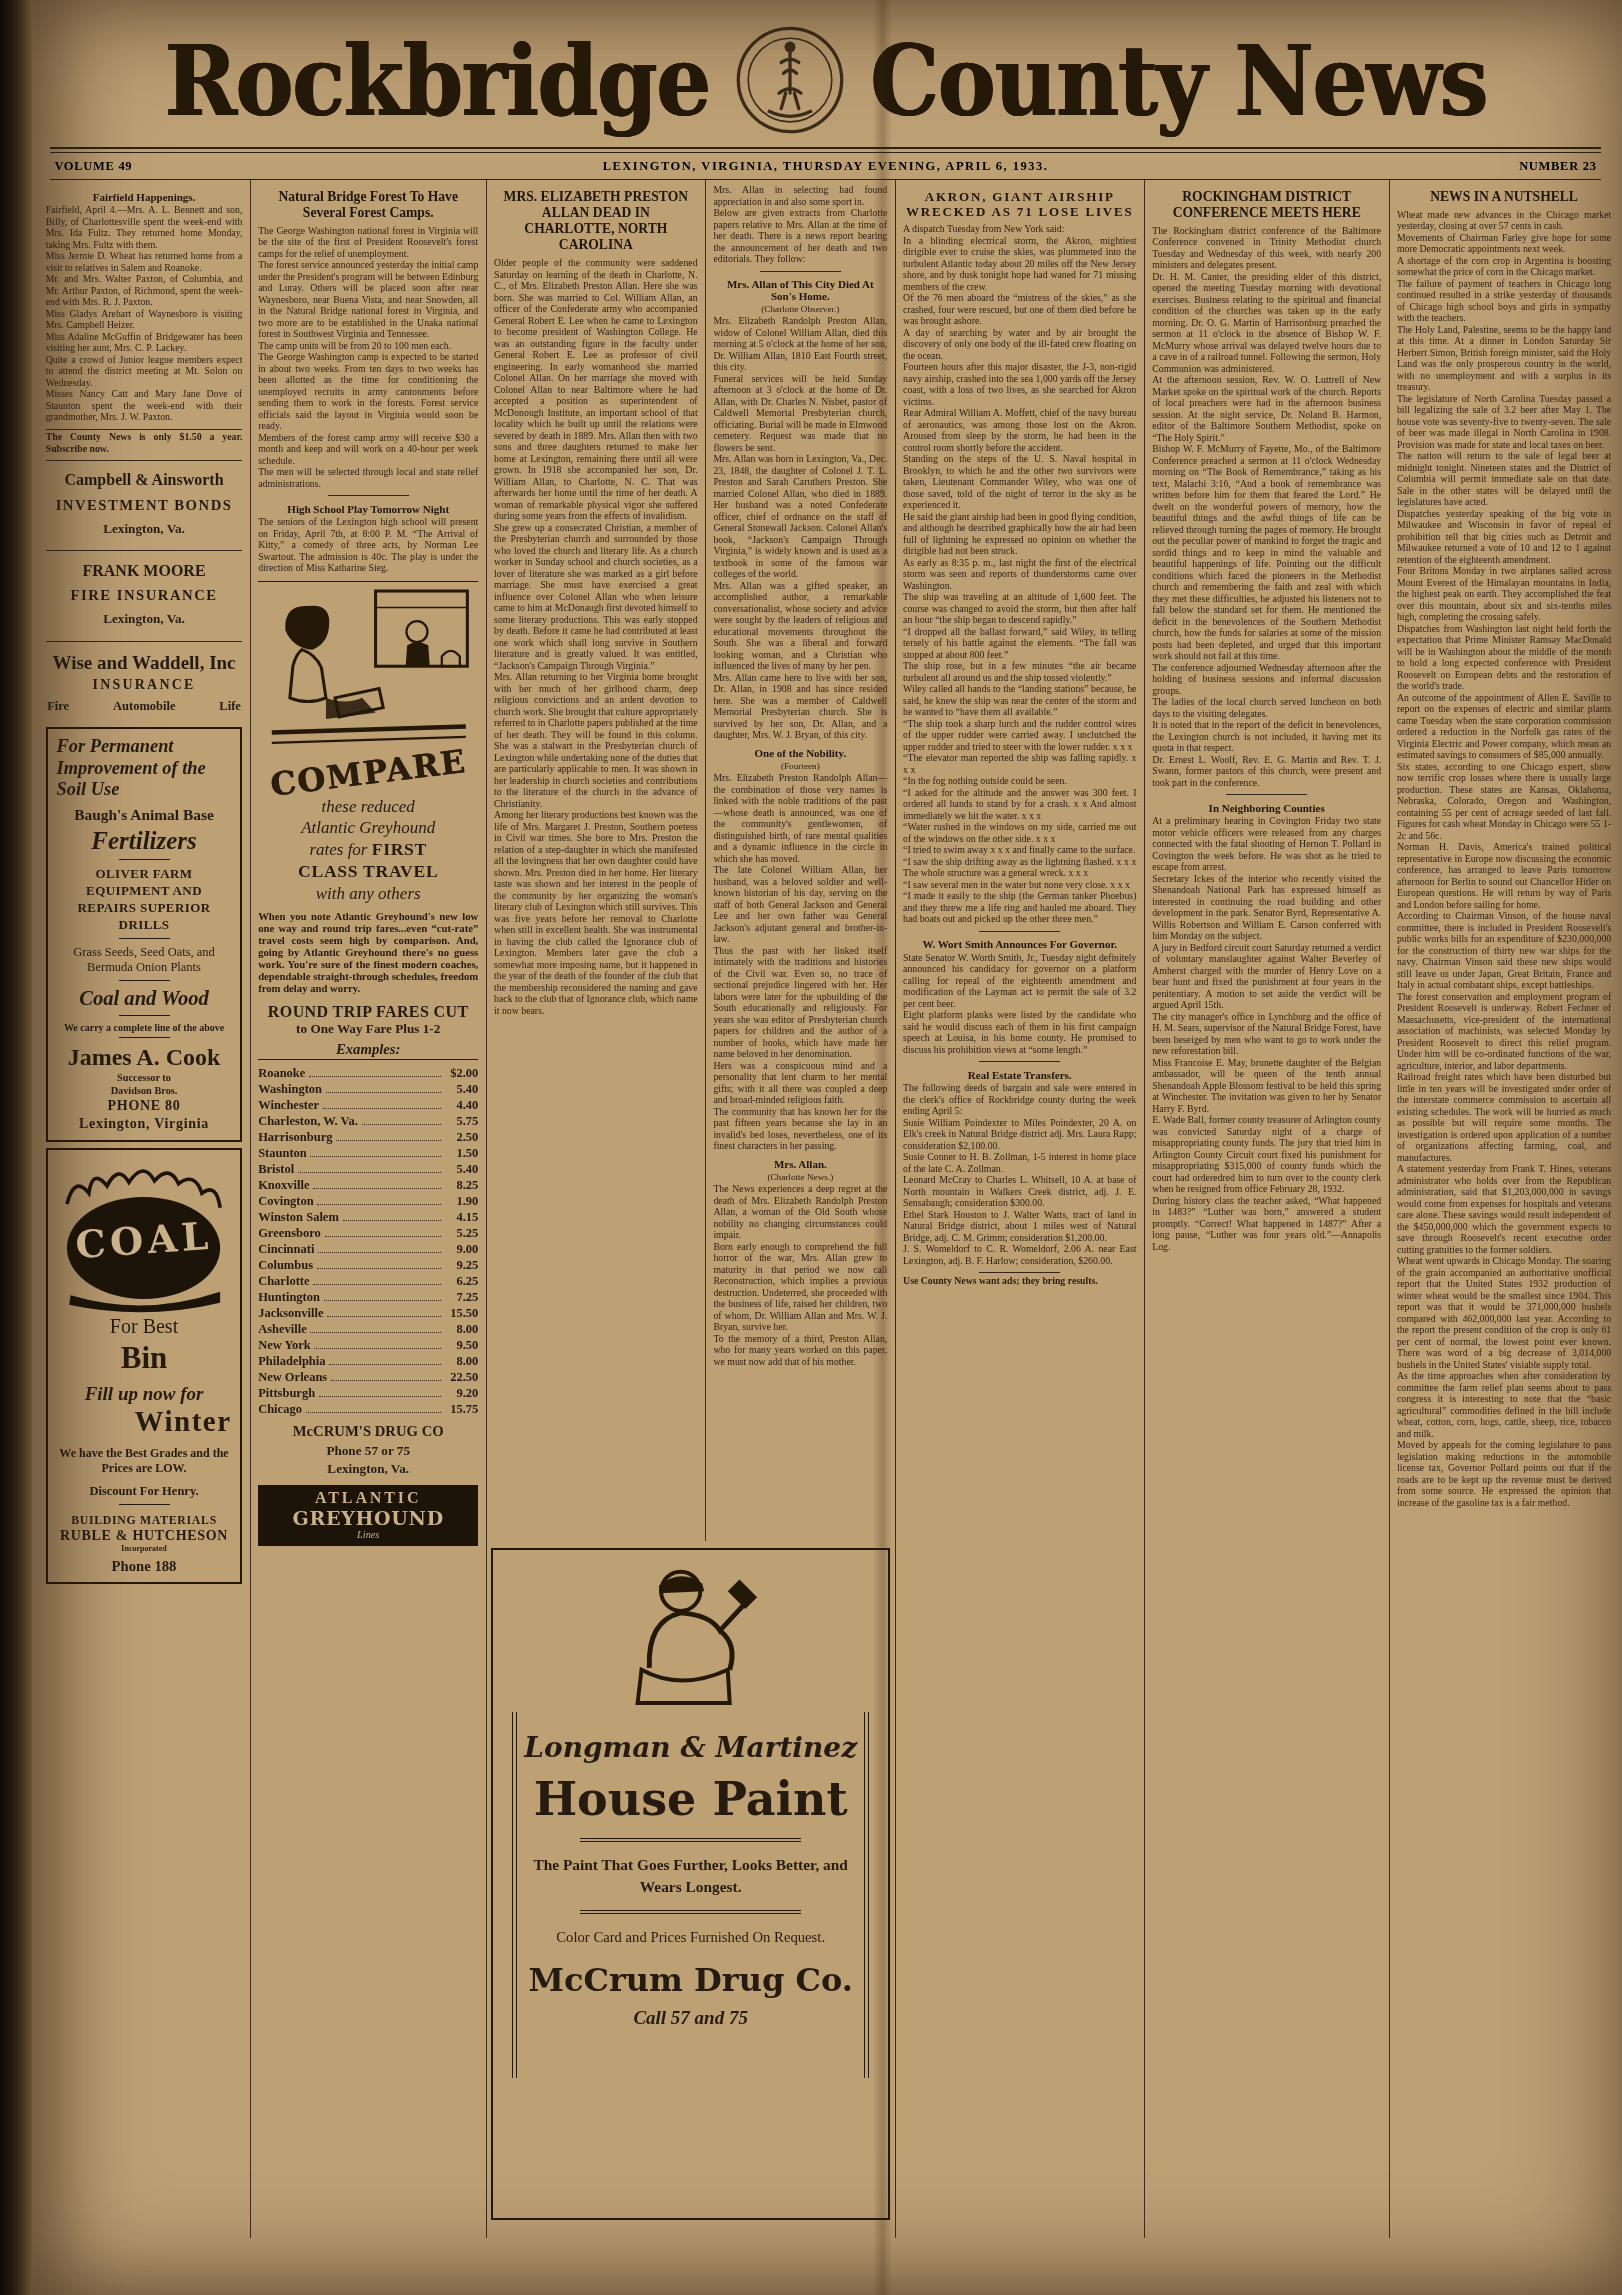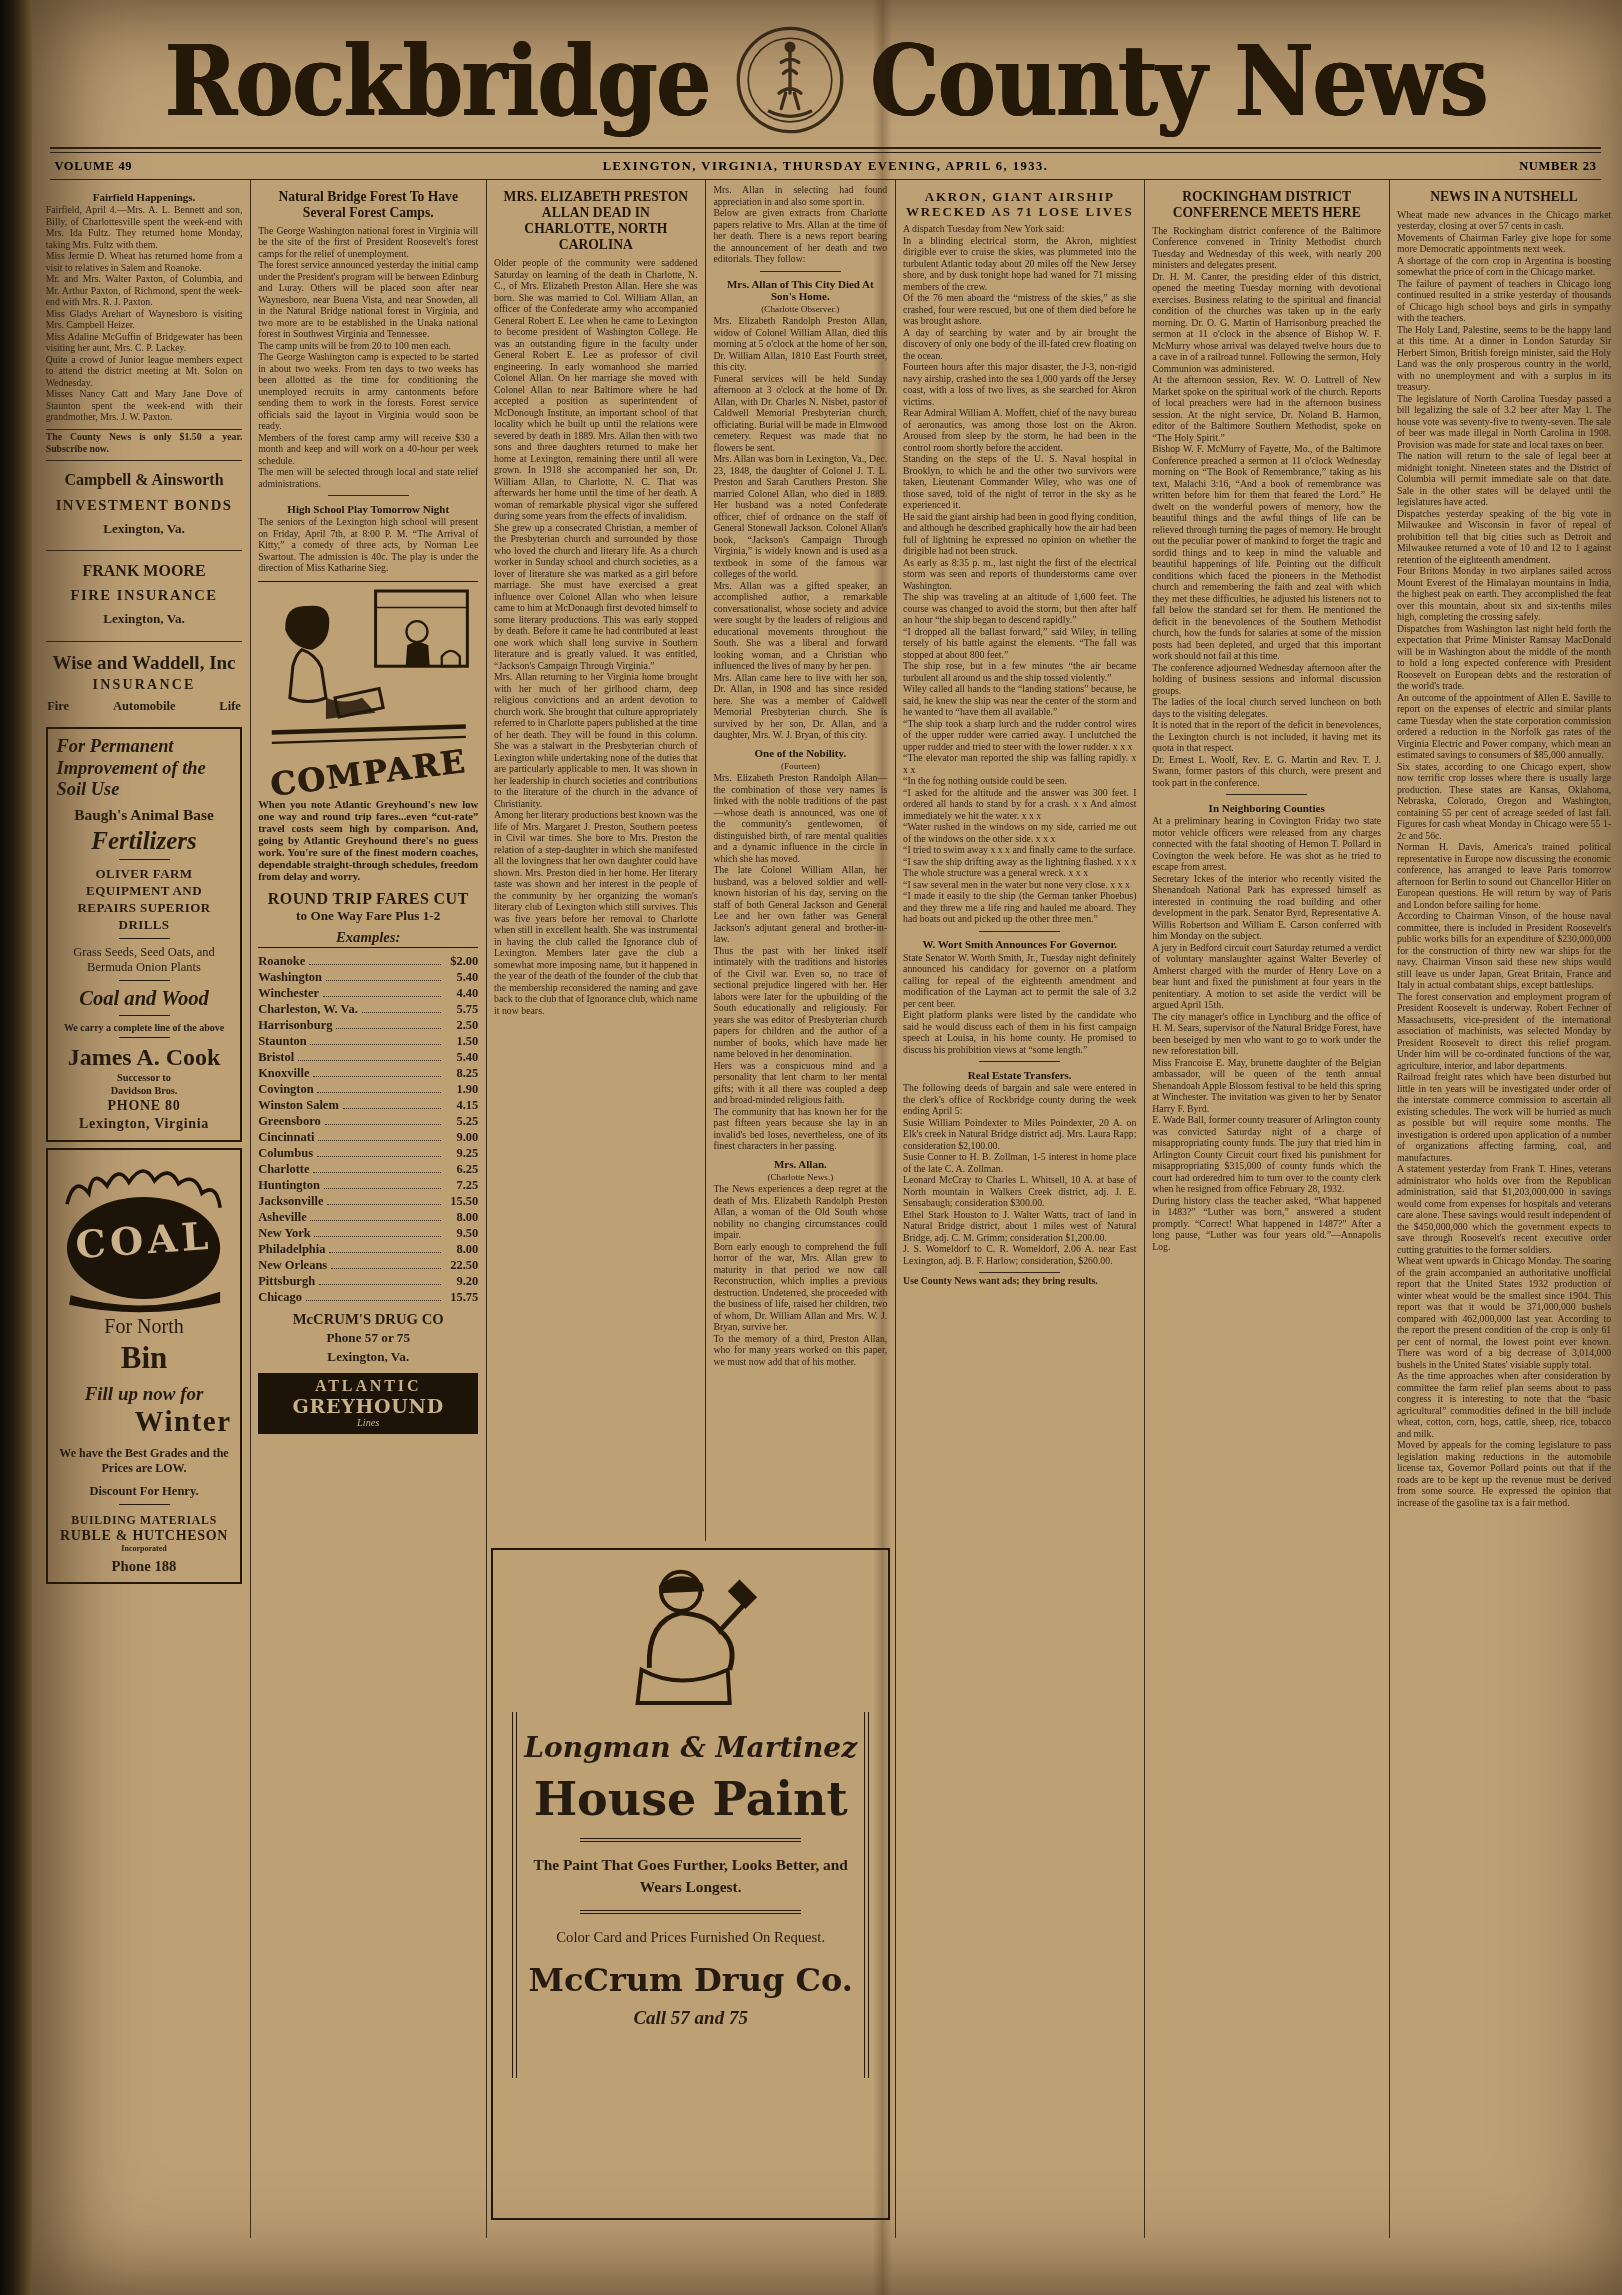--- a/index.html
+++ b/index.html
@@ -243,21 +243,21 @@
 
         <div class="boxad coalad">
           <div class="coal-lump">
             <svg viewBox="0 0 240 210" width="100%" height="100%">
               <path d="M15 60 Q25 20 45 45 Q50 10 70 35 Q85 5 100 30 Q120 0 135 28 Q155 5 168 32 Q190 15 200 45 Q220 30 225 65" fill="none" stroke="#1c1309" stroke-width="5"></path>
               <ellipse cx="120" cy="120" rx="105" ry="70" fill="#1c1309"></ellipse>
               <path d="M20 185 Q120 215 225 180 L225 195 Q120 220 18 198 Z" fill="#1c1309"></path>
             </svg>
             <div class="coal-word">COAL</div>
           </div>
-          <div class="fy">For North</div>
+          <div class="fy">For Best</div>
           <div class="bin">Bin</div>
           <div class="fill">Fill up now for</div>
           <div class="winter">Winter</div>
           <div class="grades">We have the Best Grades and the Prices are LOW.</div>
           <div class="disc">Discount For Henry.</div>
           <div class="minirule"></div>
           <div class="mat">BUILDING MATERIALS</div>
           <div class="firm">RUBLE &amp; HUTCHESON</div>
           <div class="inc">Incorporated</div>
           <div class="ph">Phone 188</div>
@@ -290,20 +290,27 @@
               <path d="M238 95 Q250 80 262 95 L262 108 L238 108 Z" fill="none" stroke="#241809" stroke-width="3"></path>
               <path d="M30 60 Q28 26 60 28 Q92 24 88 56 Q86 78 66 86 Q40 84 30 60 Z" fill="#241809"></path>
               <path d="M52 86 Q70 92 78 110 L84 150 Q60 160 36 150 L40 108 Q44 92 52 86 Z" fill="none" stroke="#241809" stroke-width="4"></path>
               <path d="M84 150 Q110 160 132 150 L150 170 L84 178 Z" fill="#241809" opacity=".85"></path>
               <rect x="96" y="150" width="60" height="26" transform="rotate(-12 96 150)" fill="none" stroke="#241809" stroke-width="4"></rect>
               <line x1="12" y1="196" x2="270" y2="188" stroke="#241809" stroke-width="6"></line>
               <line x1="12" y1="210" x2="270" y2="202" stroke="#241809" stroke-width="3"></line>
             </svg>
           </div>
           <div class="compare">COMPARE</div>
+          <div class="grey-tag">
+            <div>these reduced</div>
+            <div>Atlantic Greyhound</div>
+            <div><span>rates for </span><b>FIRST</b></div>
+            <div><b>CLASS TRAVEL</b></div>
+            <div>with any others</div>
+          </div>
           <div class="grey-body">When you note Atlantic Greyhound's new low one way and round trip fares...even “cut-rate” travel costs seem high by comparison.  And, going by Atlantic Greyhound there's no guess work.  You're sure of the finest modern coaches, dependable straight-through schedules, freedom from delay and worry.</div>
           <div class="fares-cut">ROUND TRIP FARES CUT</div>
           <div class="fares-sub">to One Way Fare Plus 1-2</div>
           <div class="examples">Examples:</div>
           <div class="fare-table">
             <div class="fare-row">
                 <span class="fare-city">Roanoke</span>
                 <span class="fare-dots"></span>
                 <span class="fare-price">$2.00</span>
               </div>

